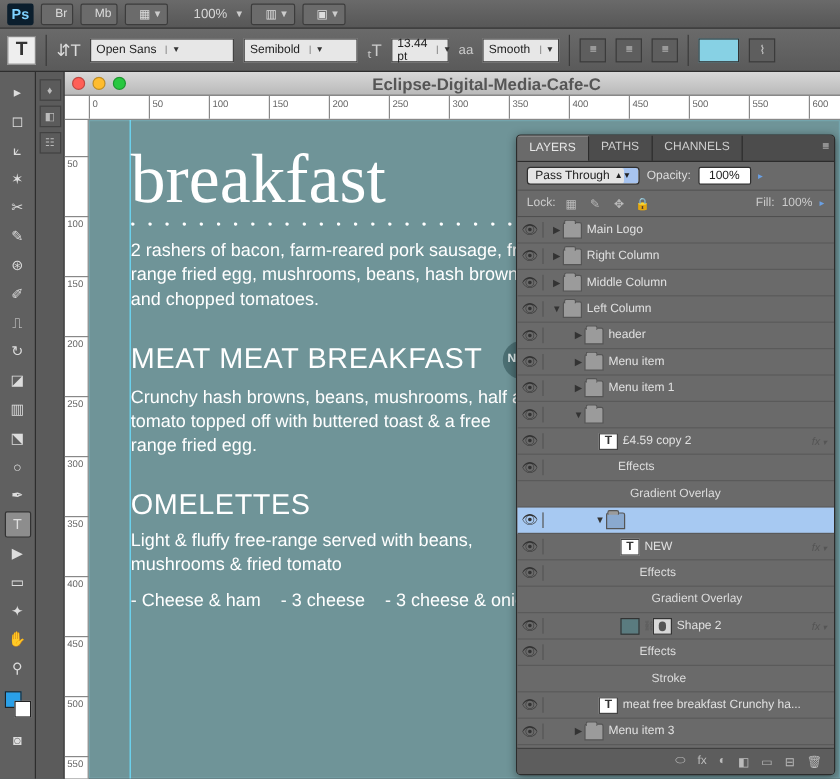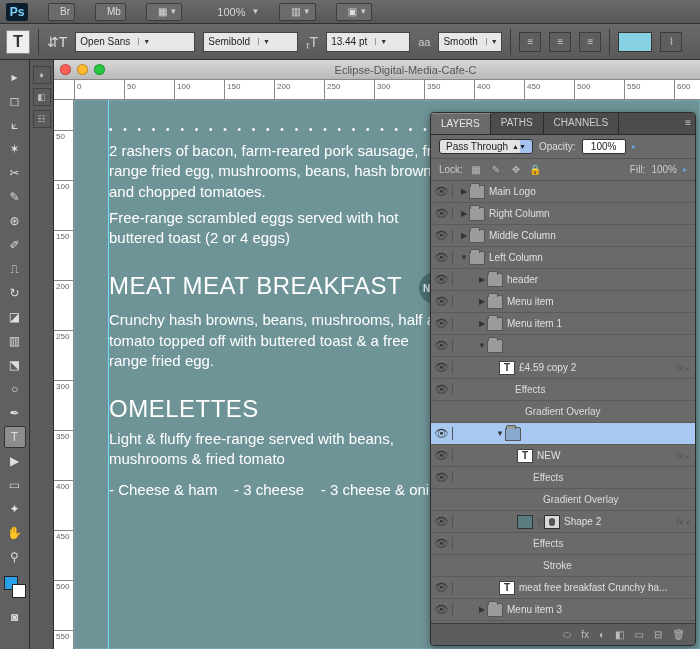--- a/index.html
+++ b/index.html
@@ -1,19 +1,19 @@
 <!DOCTYPE html>
 <html><head>
 <meta charset="utf-8">
 <style>
   * { box-sizing: border-box; margin: 0; padding: 0; font-family: "Lucida Grande", Arial, sans-serif; }
   body { background: #535353; width: 700px; height: 649px; overflow: hidden; position: relative; color: #ccc; font-size: 11px; }
 
   
-  .menubar { height: 24px; background: linear-gradient(#6a6a6a,#575757); display: flex; align-items: center; padding: 0 6px; gap: 20px; border-bottom: 1px solid #2f2f2f; }
+  .menubar { height: 24px; background: linear-gradient(#6a6a6a,#575757); display: flex; align-items: center; padding: 0 6px; gap: 6px; border-bottom: 1px solid #2f2f2f; }
   .menubar .ps { width: 22px; height: 18px; background: #0b1e2d; color: #7fd2ff; font-weight: bold; font-size: 12px; display: flex; align-items: center; justify-content: center; border-radius: 2px; }
   .menubar .chip { height: 18px; padding: 0 4px; background: #6b6b6b; border: 1px solid #3c3c3c; border-radius: 2px; display: flex; align-items: center; justify-content: center; font-size: 10px; color: #ddd; min-width: 20px; }
   .menubar .dd { display: flex; align-items: center; gap: 2px; padding-left: 11px; }
   .menubar .tri { font-size: 8px; color: #ccc; }
   .menubar .zoom { color: #d6d6d6; font-size: 11px; padding: 0 4px; }
 
   
   .optbar { height: 36px; background: linear-gradient(#6a6a6a,#5a5a5a); border-bottom: 1px solid #2e2e2e; display: flex; align-items: center; padding: 0 6px; gap: 8px; }
   .optbar .ticon { width: 24px; height: 24px; background: #eee; color: #333; font-weight: bold; font-size: 16px; display: flex; align-items: center; justify-content: center; border: 1px solid #888; }
   .optbar .sep { width: 1px; height: 26px; background: #3a3a3a; }
@@ -27,21 +27,21 @@
   .leftcol2 { position: absolute; top: 60px; left: 30px; width: 24px; height: 589px; background: #5b5b5b; border-right: 1px solid #2d2d2d; display: flex; flex-direction: column; align-items: center; padding-top: 6px; gap: 2px; }
   .tool { width: 22px; height: 22px; display: flex; align-items: center; justify-content: center; font-size: 12px; color: #ddd; border-radius: 2px; }
   .tool.sel { background: #8d8d8d; border: 1px solid #333; }
   .leftcol2 .mini { width: 18px; height: 18px; display: flex; align-items: center; justify-content: center; font-size: 9px; color: #bbb; border: 1px solid #424242; margin-bottom: 2px; }
   .fgbg { position: relative; width: 22px; height: 22px; margin-top: 6px; }
   .fgbg .fg { position: absolute; top: 0; left: 0; width: 14px; height: 14px; background: #2aa0e8; border: 1px solid #222; }
   .fgbg .bg { position: absolute; bottom: 0; right: 0; width: 14px; height: 14px; background: #fff; border: 1px solid #222; }
 
   
   .docwin { position: absolute; top: 60px; left: 54px; right: 0; bottom: 0; background: #555; }
-  .docbar { height: 20px; background: linear-gradient(#d8d8d8,#b9b9b9); display: flex; align-items: center; padding-left: 6px; font-size: 11px; color: #555; border-bottom: 1px solid #888; }
+  .docbar { height: 20px; background: linear-gradient(#d8d8d8,#b9b9b9); display: flex; align-items: center; padding-left: 6px; font-size: 14px; color: #555; border-bottom: 1px solid #888; font-weight: bold; }
   .tlight { width: 11px; height: 11px; border-radius: 50%; margin-right: 6px; border: 1px solid rgba(0,0,0,.25); }
   .ruler-h { height: 20px; background: #fff; position: relative; overflow: hidden; border-bottom: 1px solid #888; font-size: 8px; color: #666; }
   .ruler-h .tick { position: absolute; top: 0; border-left: 1px solid #888; height: 20px; padding-left: 2px; padding-top: 2px; }
   .ruler-v { width: 20px; background: #fff; position: absolute; top: 40px; bottom: 0; left: 0; border-right: 1px solid #888; font-size: 8px; color: #666; }
   .ruler-v .tick { position: absolute; left: 0; border-top: 1px solid #888; width: 20px; padding: 1px 0 0 2px; }
   .canvas { position: absolute; top: 40px; left: 20px; right: 0; bottom: 0; background: #6f9498; overflow: hidden; }
   .canvas::after { content:""; position:absolute; inset:0; box-shadow: inset 0 0 0 1px #8ee7ff33; }
   .artboard { position: absolute; top: 0; left: 34px; right: 0; bottom: 0; border-left: 1px solid #6adfff; padding: 20px 0 0 0; }
 
   .menu-title { font-family: Georgia, 'Times New Roman', serif; font-weight: 300; color: #fff; font-size: 58px; letter-spacing: 0px; line-height: 1; }
@@ -112,21 +112,21 @@
   <div class="ticon">T</div>
   <div class="sep"></div>
   <span style="font-size:14px;color:#ddd">⇵T</span>
   <div class="drop" style="width:120px">
       <span>Open Sans</span>
     </div>
   <div class="drop" style="width:95px">
       <span>Semibold</span>
     </div>
   <span style="font-size:14px;color:#ccc">ₜT</span>
-  <div class="drop" style="width:84px">
+  <div class="drop" style="width:48px">
       <span>13.44 pt</span>
     </div>
   <span style="color:#ccc">aa</span>
   <div class="drop" style="width:64px">
       <span>Smooth</span>
     </div>
   <div class="sep"></div>
   <div class="alnbtn">≡</div>
   <div class="alnbtn">≡</div>
   <div class="alnbtn">≡</div>
@@ -199,25 +199,25 @@
     <div class="tick" style="top:230px">250</div>
     <div class="tick" style="top:280px">300</div>
     <div class="tick" style="top:330px">350</div>
     <div class="tick" style="top:380px">400</div>
     <div class="tick" style="top:430px">450</div>
     <div class="tick" style="top:480px">500</div>
     <div class="tick" style="top:530px">550</div>
   </div>
   <div class="canvas">
     <div class="artboard">
+      <div class="menu-title">breakfast</div>
       <div class="dots">• • • • • • • • • • • • • • • • • • • • • • • • • • • • • • • • • • • •</div>
 
       <div class="section-body">2 rashers of bacon, farm-reared pork sausage, free range fried egg, mushrooms, beans, hash browns and chopped tomatoes.</div>
 
-      <div class="section-body">Free-range scrambled eggs served with hot buttered toast (2 or 4 eggs)</div>
 
       <div class="section-head">
         <span>MEAT MEAT BREAKFAST</span>
         <span class="newbadge">NEW</span>
       </div>
       <div class="section-body">Crunchy hash browns, beans, mushrooms, half a tomato topped off with buttered toast &amp; a free range fried egg.</div>
 
       <div class="section-head">OMELETTES</div>
       <div class="section-body">Light &amp; fluffy free-range served with beans, mushrooms &amp; fried tomato</div>
       <div class="section-body" style="margin-top:10px;white-space:pre">- Cheese &amp; ham    - 3 cheese    - 3 cheese &amp; onio</div>

